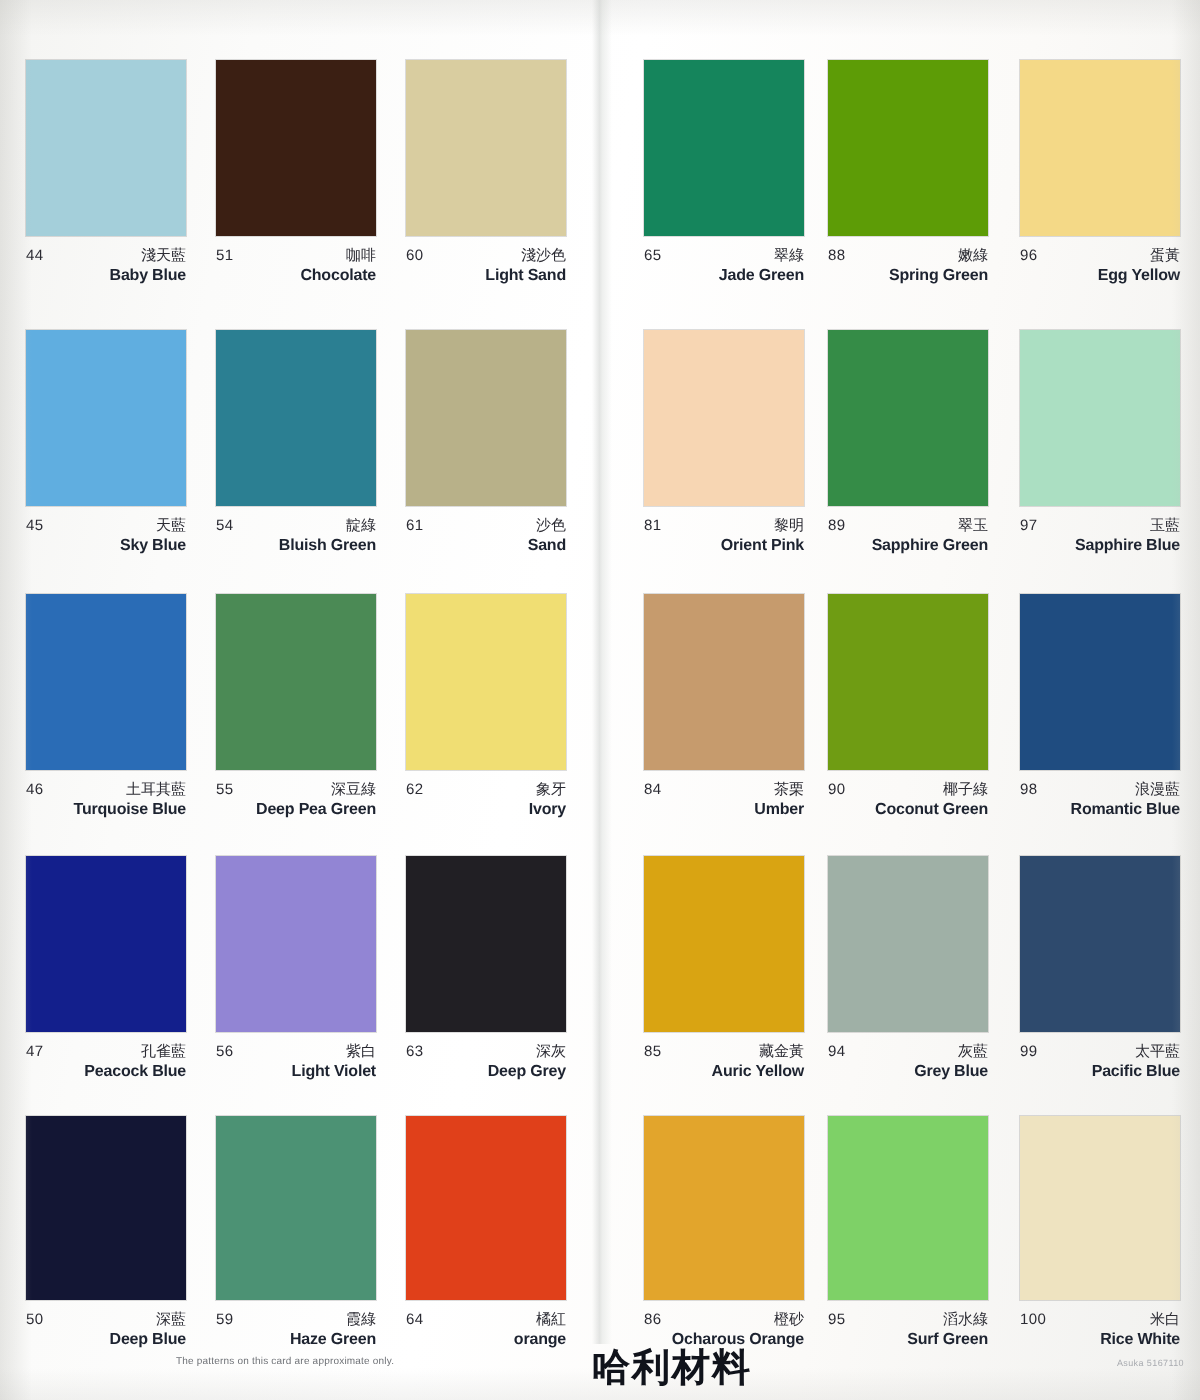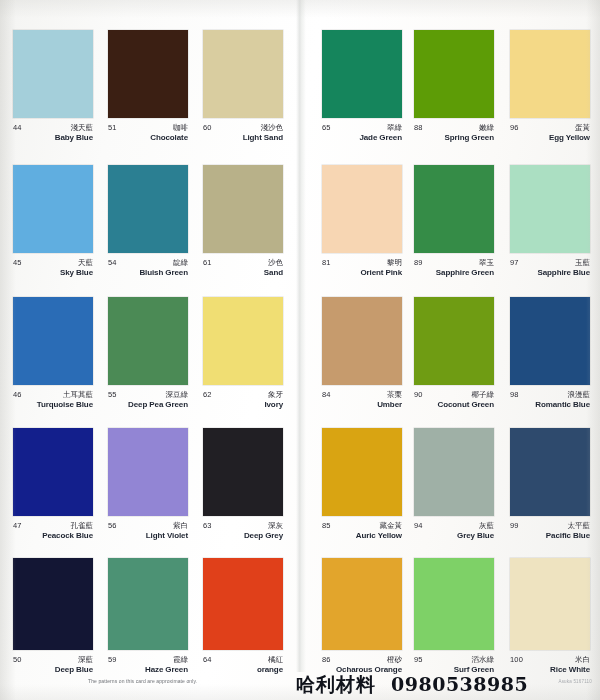--- a/index.html
+++ b/index.html
@@ -126,21 +126,21 @@
     color: #a8abb0;
     letter-spacing: 0.2px;
     white-space: nowrap;
   }
   #watermark {
     position: absolute;
     left: 296px;
     top: 3px;
     display: flex;
     align-items: flex-start;
-    gap: 15px;
+    gap: 0;
     z-index: 6;
   }
   #watermark-text {
     font-size: 19px;
     font-weight: bold;
     color: #10131b;
     font-family: "DejaVu Sans", sans-serif;
     letter-spacing: 1px;
     line-height: 1;
   }
@@ -402,17 +402,16 @@
     </div>
 
   <div id="center-seam"></div>
   <div id="paper-shading"></div>
 
   <div id="footer">
     <div id="disclaimer">The patterns on this card are approximate only.</div>
     <div id="maker-code">Asuka 5167110</div>
     <div id="watermark">
       <span id="watermark-text">哈利材料</span>
-      <span id="watermark-phone">0980538985</span>
     </div>
   </div>
 
 </div>
 
 </body></html>

